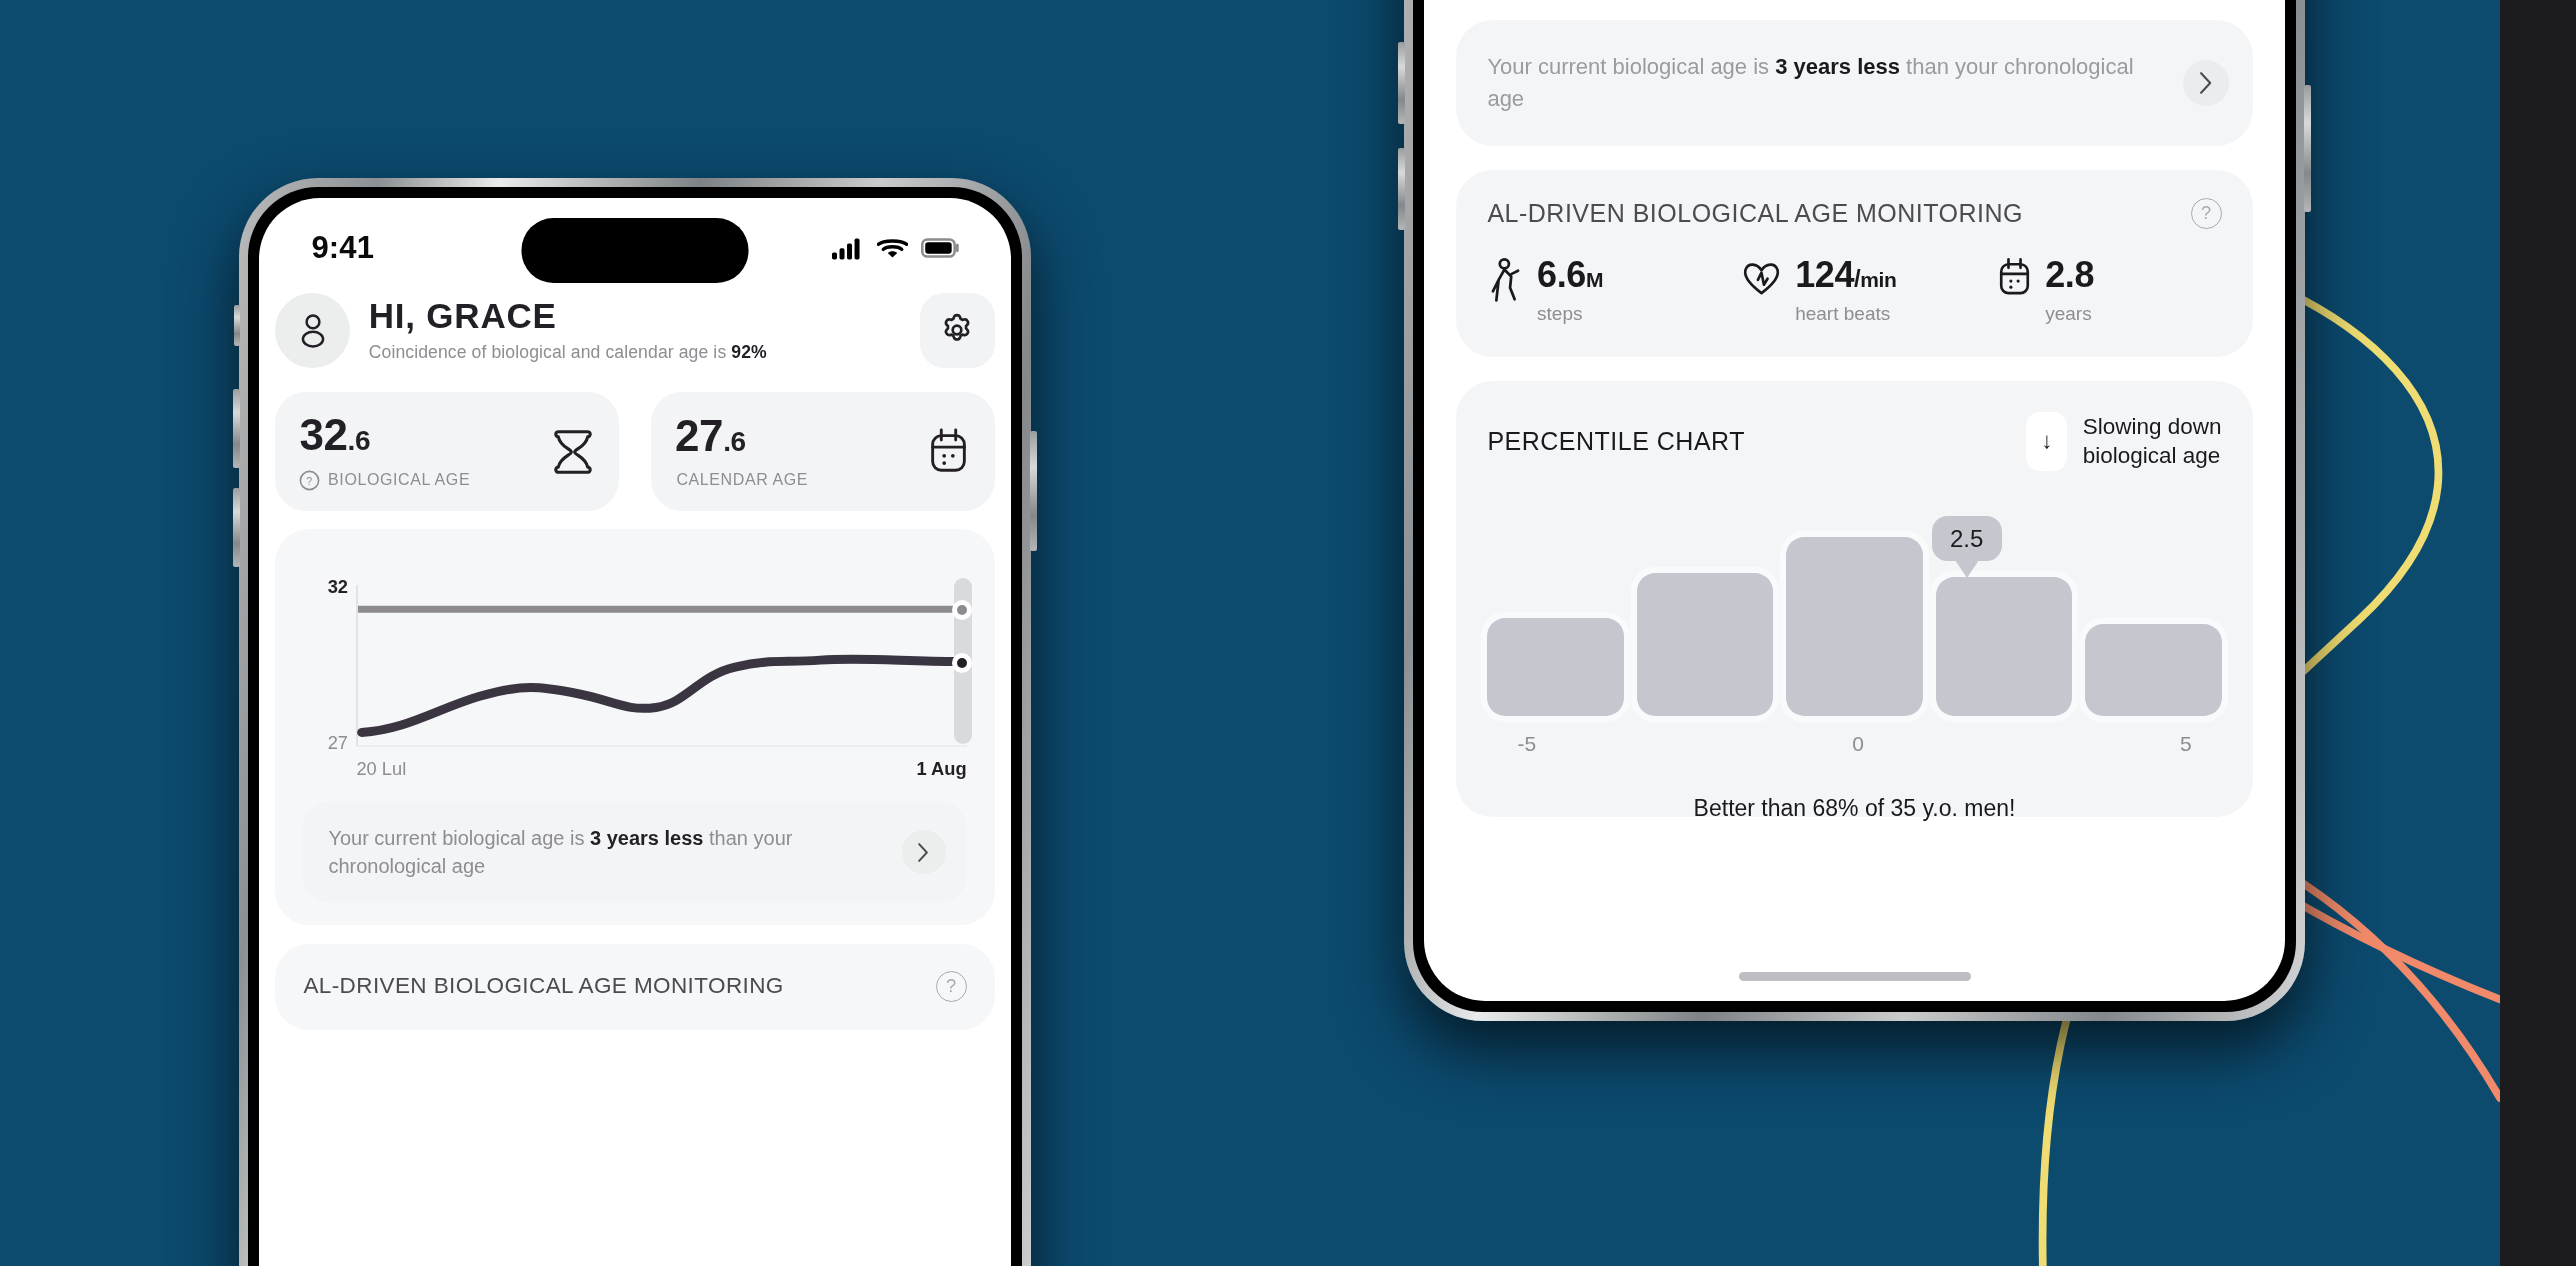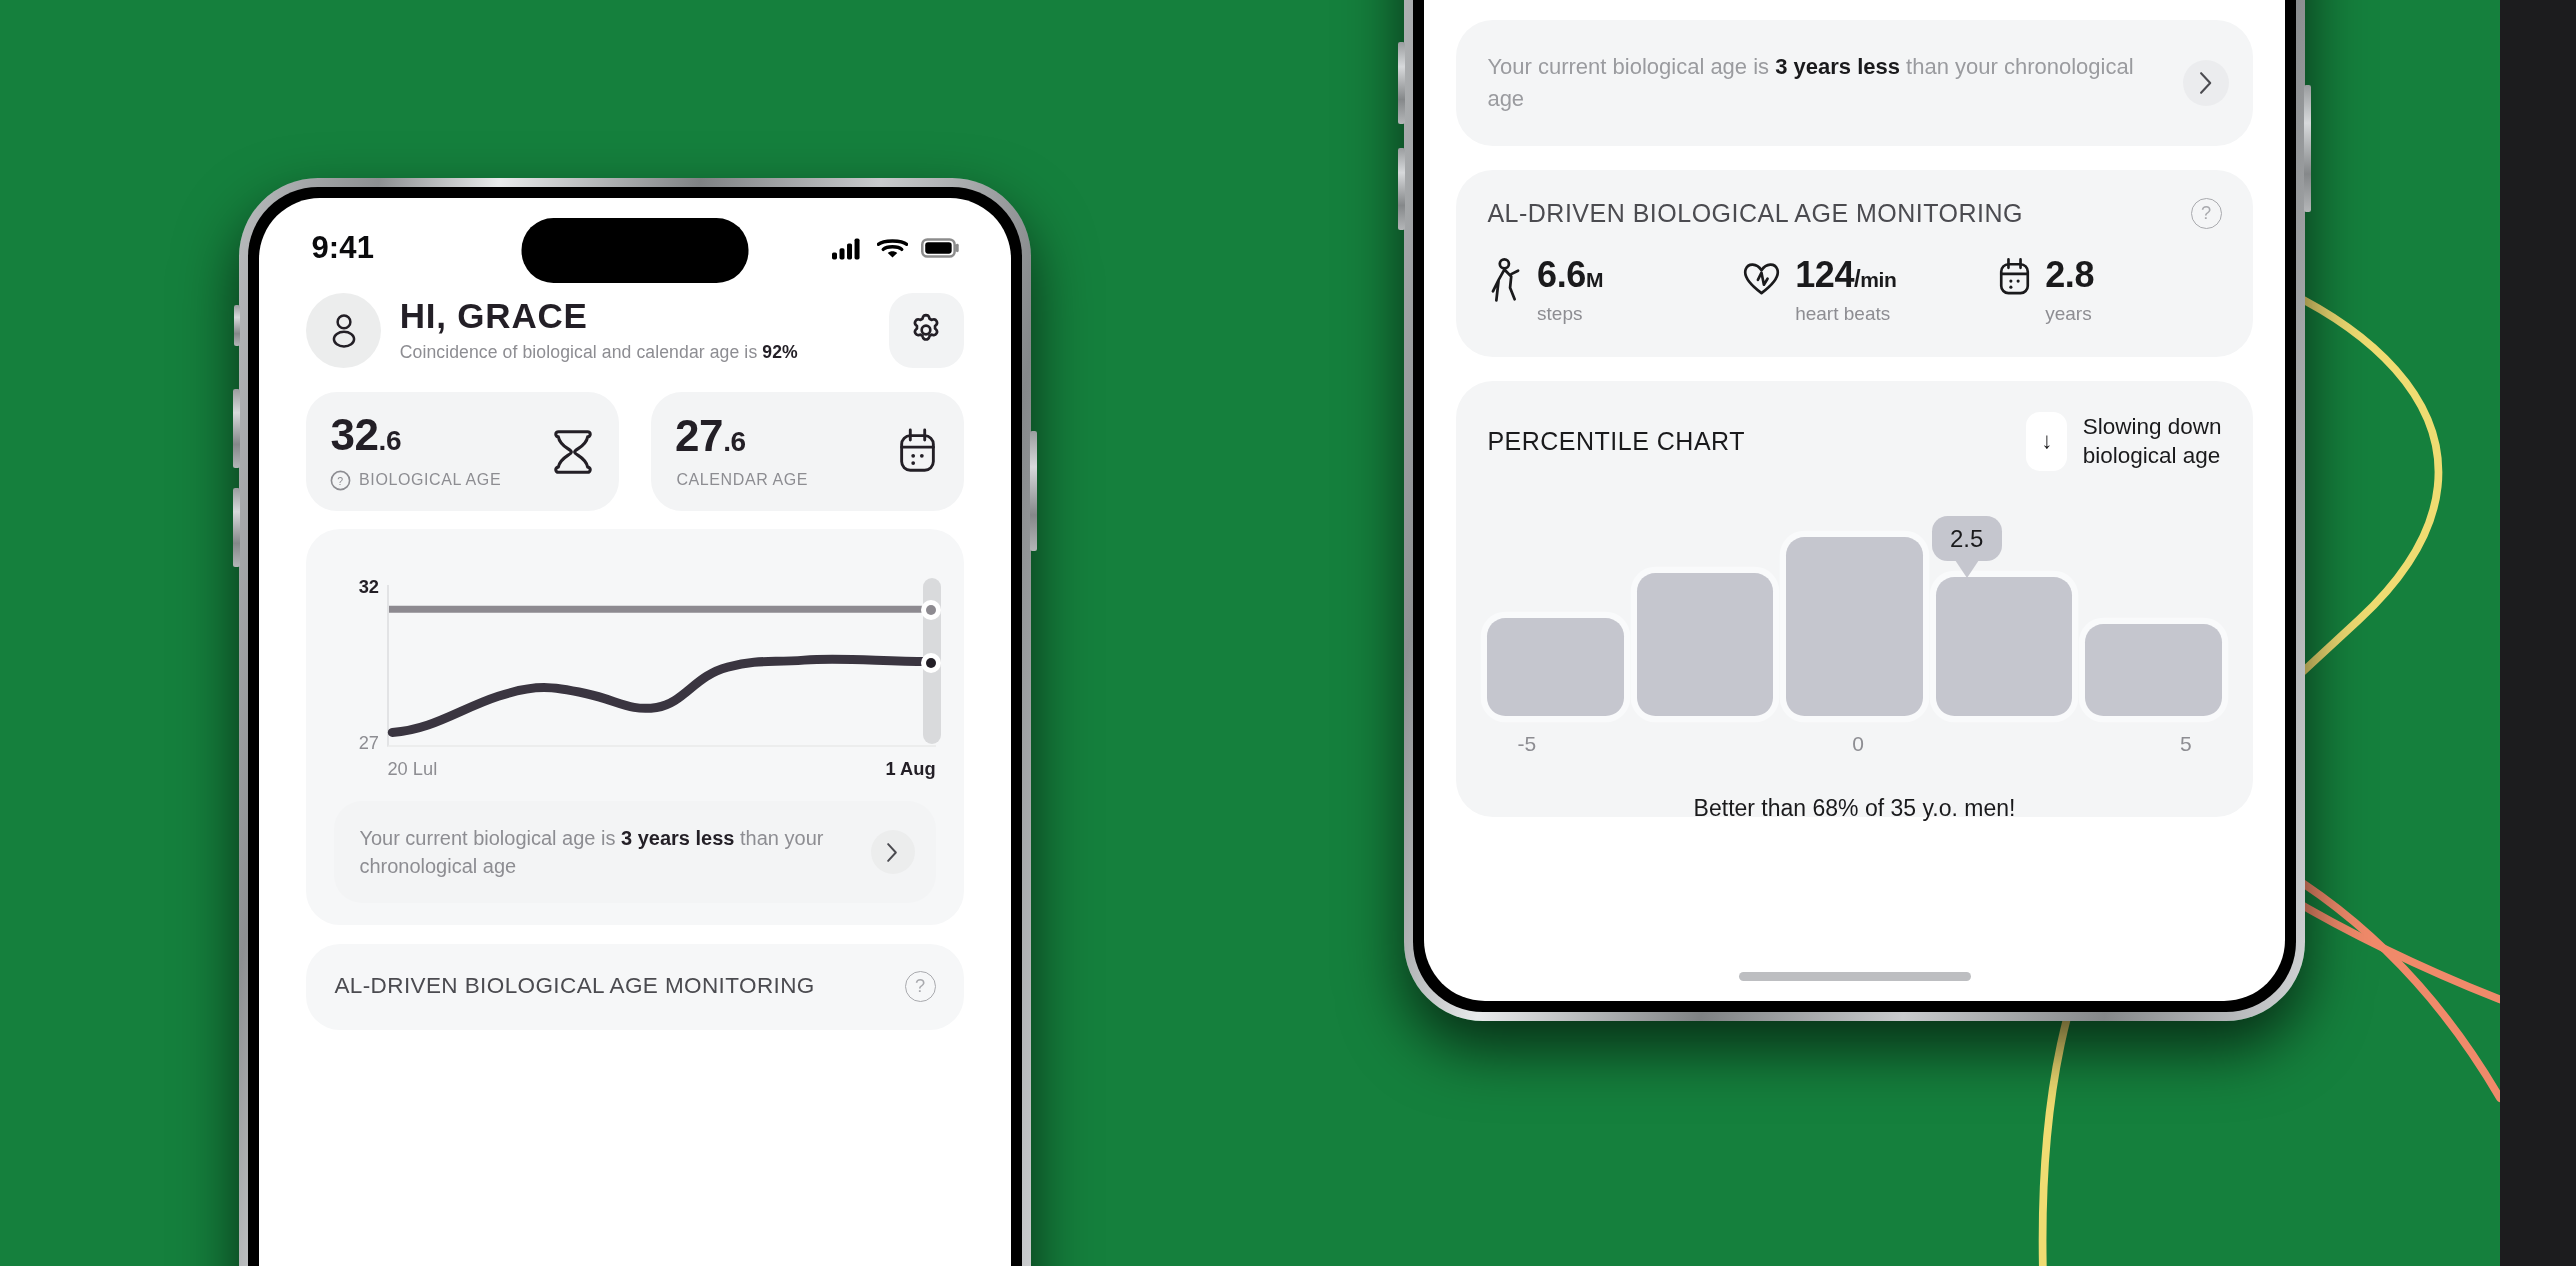--- a/index.html
+++ b/index.html
@@ -2,21 +2,21 @@
 <html style="font-size:11.3px"><head>
 <meta charset="utf-8">
 <style>
   * { margin:0; padding:0; box-sizing:border-box; }
   html,body {
     width:2576px; height:1267px;
     background:#1c1c1e;
     overflow:hidden;
     font-family:"Liberation Sans", sans-serif;
   }
-  #stage { position:relative; width:2500px; height:1267px; background:#15803d; }
+  #stage { position:relative; width:2500px; height:1267px; background:#0c4a6e; }
 
   
   #swoosh { position:absolute; right:0; top:0; width:633px; height:1267px; pointer-events:none; }
 
   
   .phone {
     position:absolute;
     border-radius:79px;
     background:linear-gradient(100deg,#b9bbbd 0%,#8d9092 14%,#e9ebec 26%,#7f8284 46%,#c9cbcd 64%,#85888a 82%,#d2d4d6 100%);
     padding:9.1px;
@@ -47,21 +47,21 @@
     display:flex; align-items:center; justify-content:space-between;
     padding:21px 52px 0 52px;
   }
   .sb-time { font-size:31px; font-weight:700; letter-spacing:0.2px; color:#0b0b0d; }
   .sb-right { display:flex; align-items:center; gap:12.7px; }
   .dyn-island {
     position:absolute; left:50%; transform:translateX(-50%); top:20px;
     width:227px; height:65px; border-radius:32px; background:#000;
   }
 
-  .content { padding:0 47px; }
+  .content { padding:0 16px; }
 
   
   .hdr { display:flex; align-items:center; gap:18.3px; margin-top:15.5px; }
   .avatar {
     width:75px; height:75px; border-radius:50%;
     background:#eceded; flex:none;
     display:flex; align-items:center; justify-content:center;
   }
   .hdr-text { flex:1; min-width:0; }
   .hdr-title { font-size:35px; font-weight:600; letter-spacing:0.8px; color:#231f26; line-height:1.02; }

